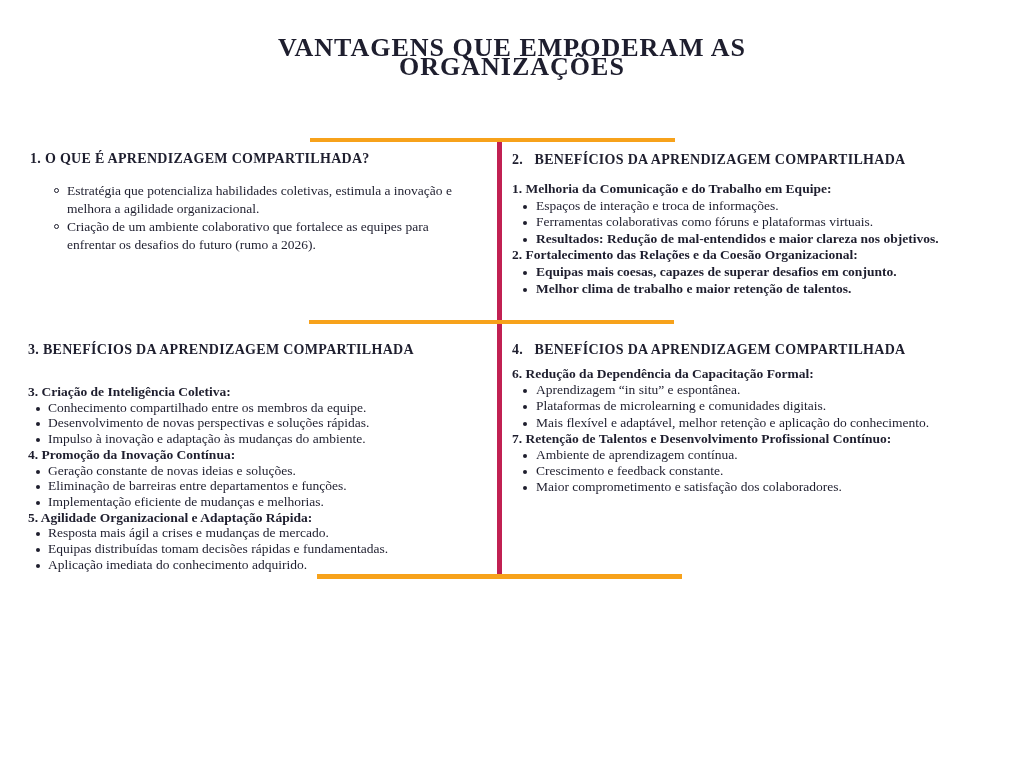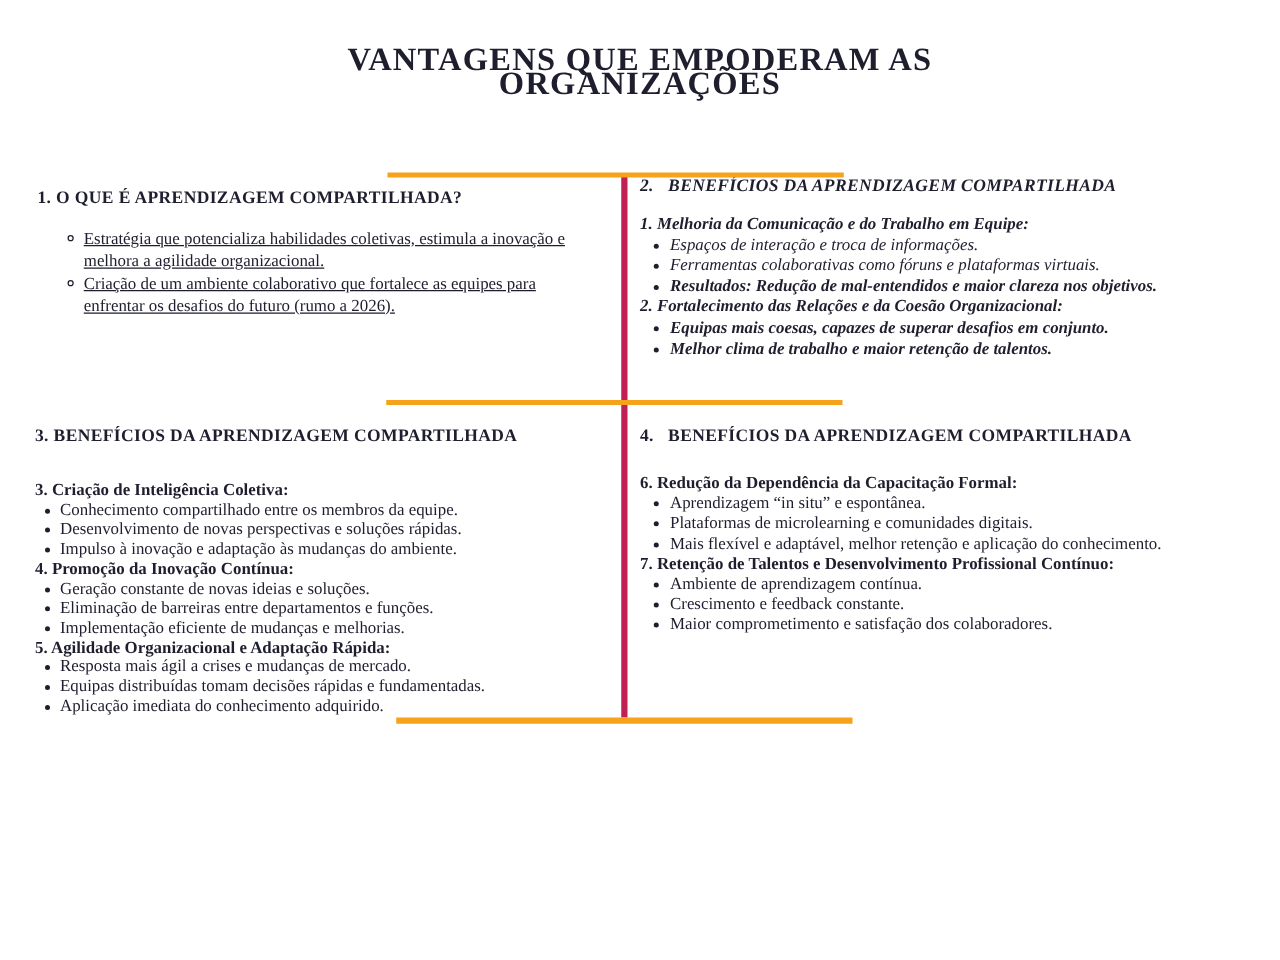--- a/index.html
+++ b/index.html
@@ -42,35 +42,35 @@
   .group-title{font-weight:bold;}
   .content ul{list-style:none;margin:0;padding:0;}
   .content li{position:relative;}
   .content li.b{font-weight:bold;}
   .mk{position:absolute;display:block;}
   .mk.filled{width:4px;height:4px;border-radius:50%;background:currentColor;top:7px;}
   .mk.open{width:5px;height:5px;border-radius:50%;border:1.3px solid currentColor;background:transparent;top:6px;}
 
   .tl{left:30px;top:150px;width:448px;}
   .tl .content{margin-top:15px;line-height:18px;}
-  .tl li{padding-left:37px;text-decoration:underline;}
+  .tl li{padding-left:37px;}
   .tl .mk{left:24px;}
 
-  .tr{left:512px;top:141px;width:490px;font-style:italic;}
+  .tr{left:512px;top:151px;width:490px;}
   .tr .content{margin-top:13px;line-height:16.6px;}
   .tr li{padding-left:24px;}
   .tr .mk{left:11px;}
 
   .bl{left:28px;top:341px;width:470px;}
   .bl .content{margin-top:26px;line-height:15.7px;}
   .bl li{padding-left:20px;}
   .bl .mk{left:8px;}
 
   .br{left:512px;top:341px;width:490px;}
-  .br .content{margin-top:20px;line-height:16.2px;}
+  .br .content{margin-top:8px;line-height:16.2px;}
   .br li{padding-left:24px;}
   .br .mk{left:11px;}
 </style>
 </head>
 <body>
 
 <div class="canvas">
 
   <h1 class="title">
     <span>VANTAGENS QUE EMPODERAM AS</span>

